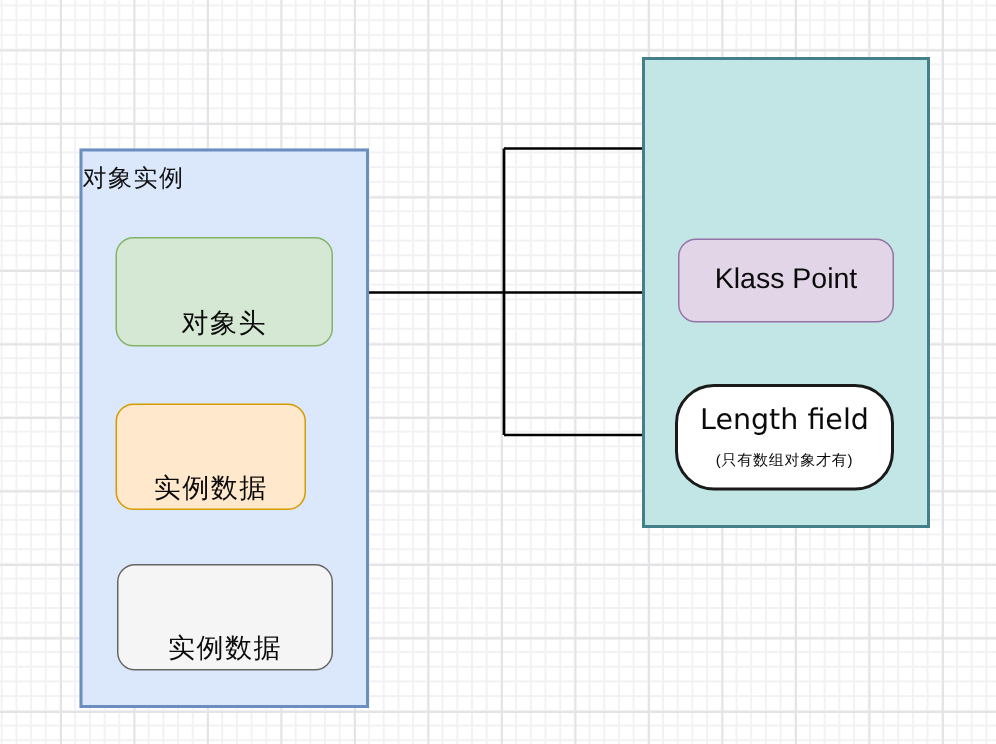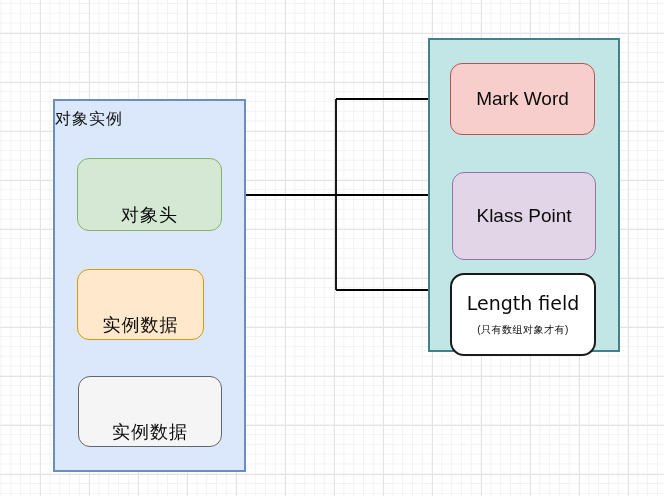--- a/index.html
+++ b/index.html
@@ -44,22 +44,22 @@
   }
   .node .lbl-cn{font-size:18px;letter-spacing:1px;margin-top:40px;}
   .node .lbl-en{font-size:19px;}
   .node .lbl-len{font-family:"DejaVu Sans",sans-serif;font-size:19px;}
   .node .sub{font-size:10px;margin-top:9px;letter-spacing:0.5px;}
 
   .n-objhead {left:77px; top:158px;width:145px;height:73px;background:#d5e8d4;border:1.5px solid #82b366;}
   .n-instdata{left:77px; top:269px;width:127px;height:71px;background:#ffe8cb;border:1.5px solid #d79b00;}
   .n-padding {left:78px; top:376px;width:144px;height:71px;background:#f5f5f5;border:1.5px solid #666666;}
   .n-mark    {left:450px;top:63px; width:145px;height:72px;background:#f8cecc;border:1.5px solid #b85450;}
-  .n-klass   {left:452px;top:172px;width:144px;height:88px;background:#e1d5e7;border:1.5px solid #9673a6;}
-  .n-length  {left:450px;top:273px;width:146px;height:83px;background:#ffffff;border:2px solid #1a1a1a;border-radius:14px;}
+  .n-klass   {left:452px;top:159px;width:144px;height:56px;background:#e1d5e7;border:1.5px solid #9673a6;}
+  .n-length  {left:450px;top:256px;width:146px;height:71px;background:#ffffff;border:2px solid #1a1a1a;border-radius:26px;}
 </style>
 </head>
 <body>
 
 <div class="canvas">
 
   <svg class="wires" viewBox="0 0 664 496" xmlns="http://www.w3.org/2000/svg">
 
     <path d="M222 195 H441"></path>
     <polygon points="440,190 450,195 440,200"></polygon>
@@ -84,23 +84,20 @@
   </div>
 
   <div class="node n-instdata">
     <span class="lbl-cn">实例数据</span>
   </div>
 
   <div class="node n-padding">
     <span class="lbl-cn">实例数据</span>
   </div>
 
-  <div class="node n-mark">
-    <span class="lbl-en">Mark Word</span>
-  </div>
 
   <div class="node n-klass">
     <span class="lbl-en">Klass Point</span>
   </div>
 
   <div class="node n-length">
     <span class="lbl-len">Length field</span>
     <span class="sub">(只有数组对象才有)</span>
   </div>
 

